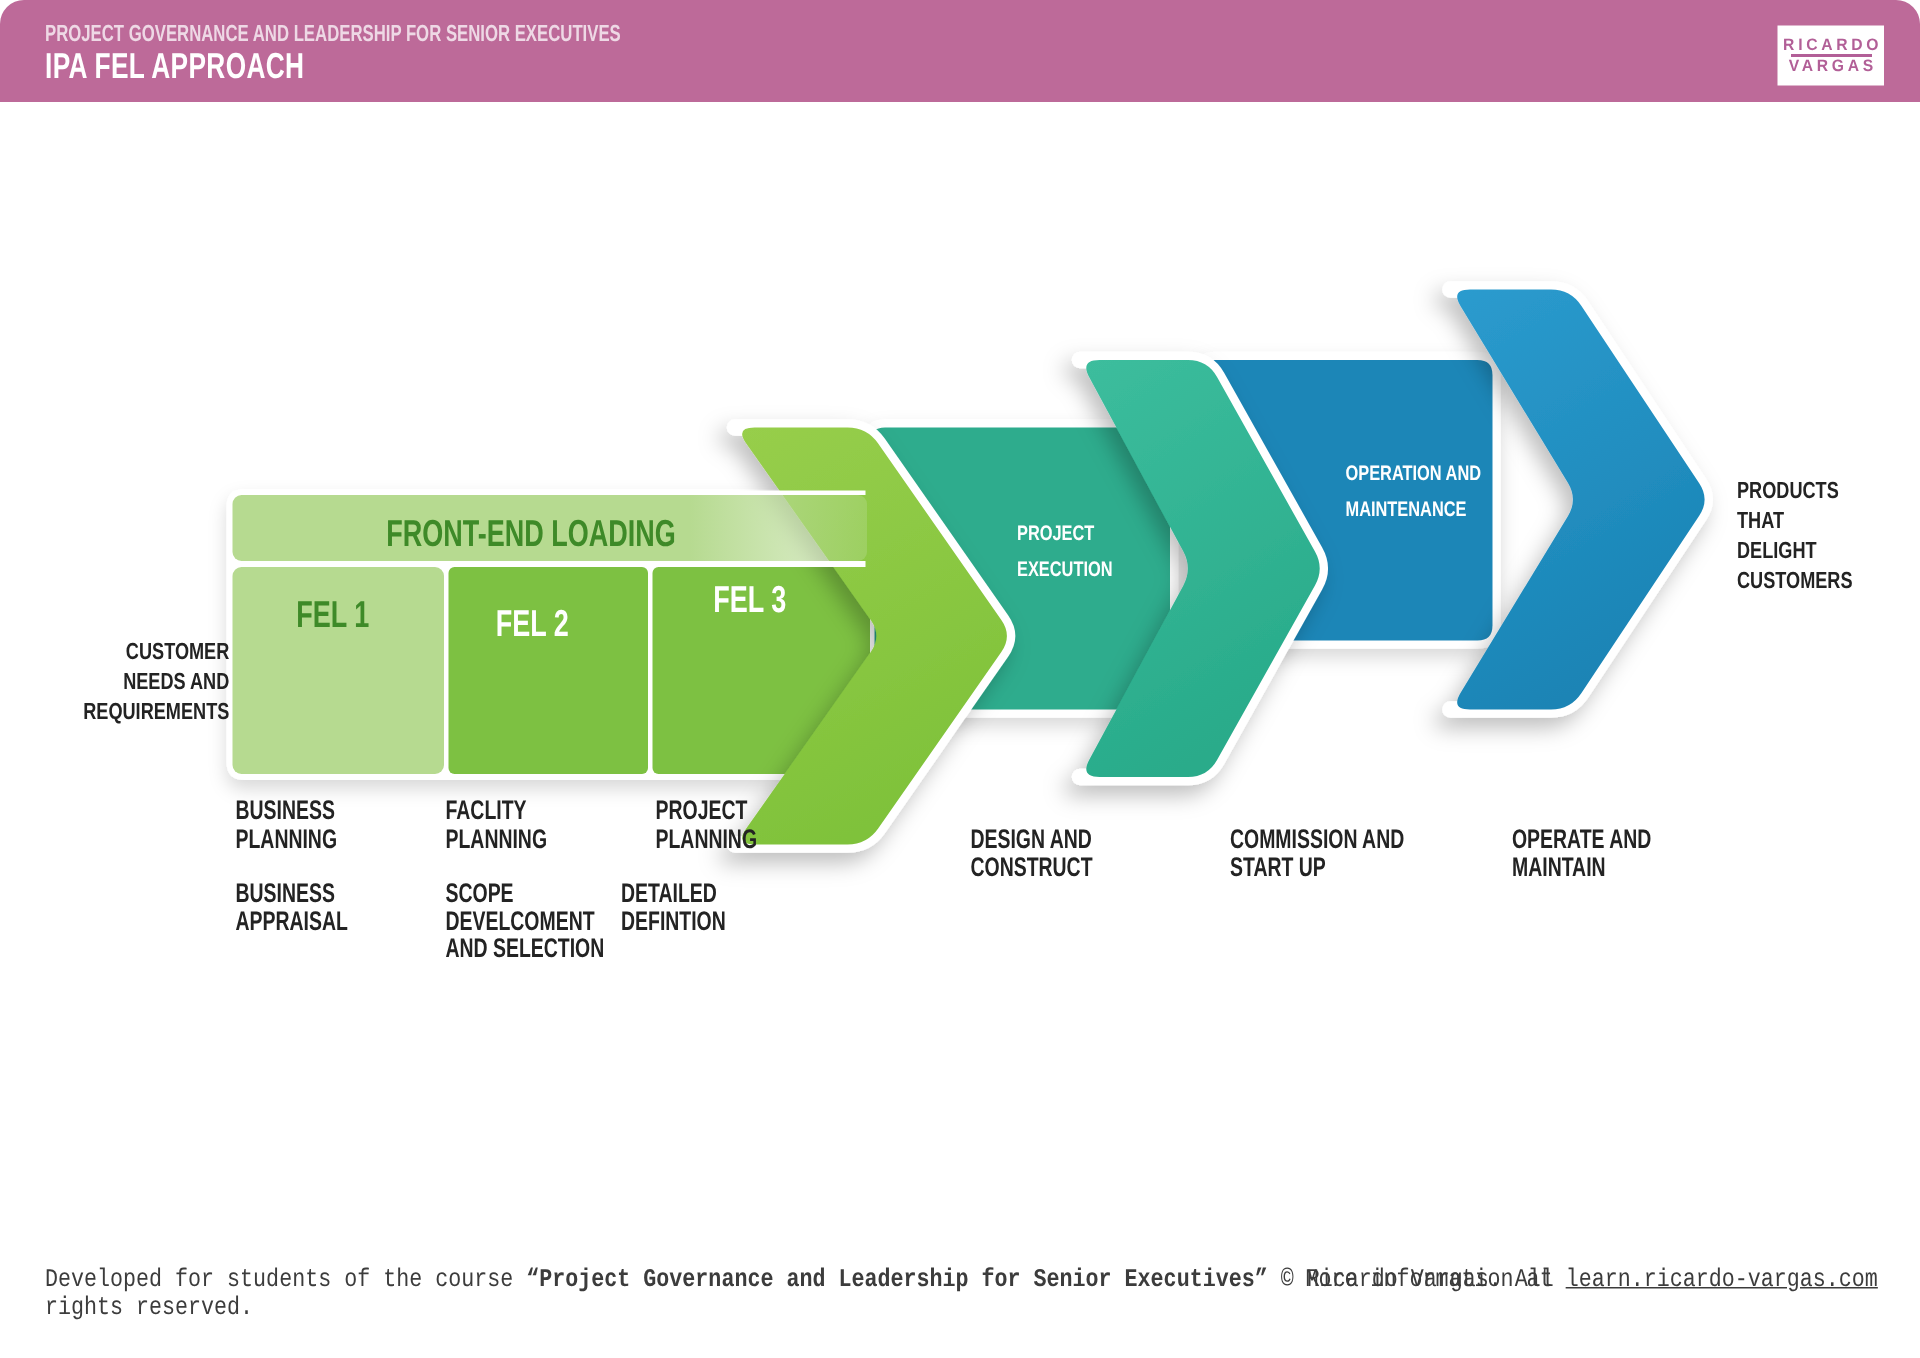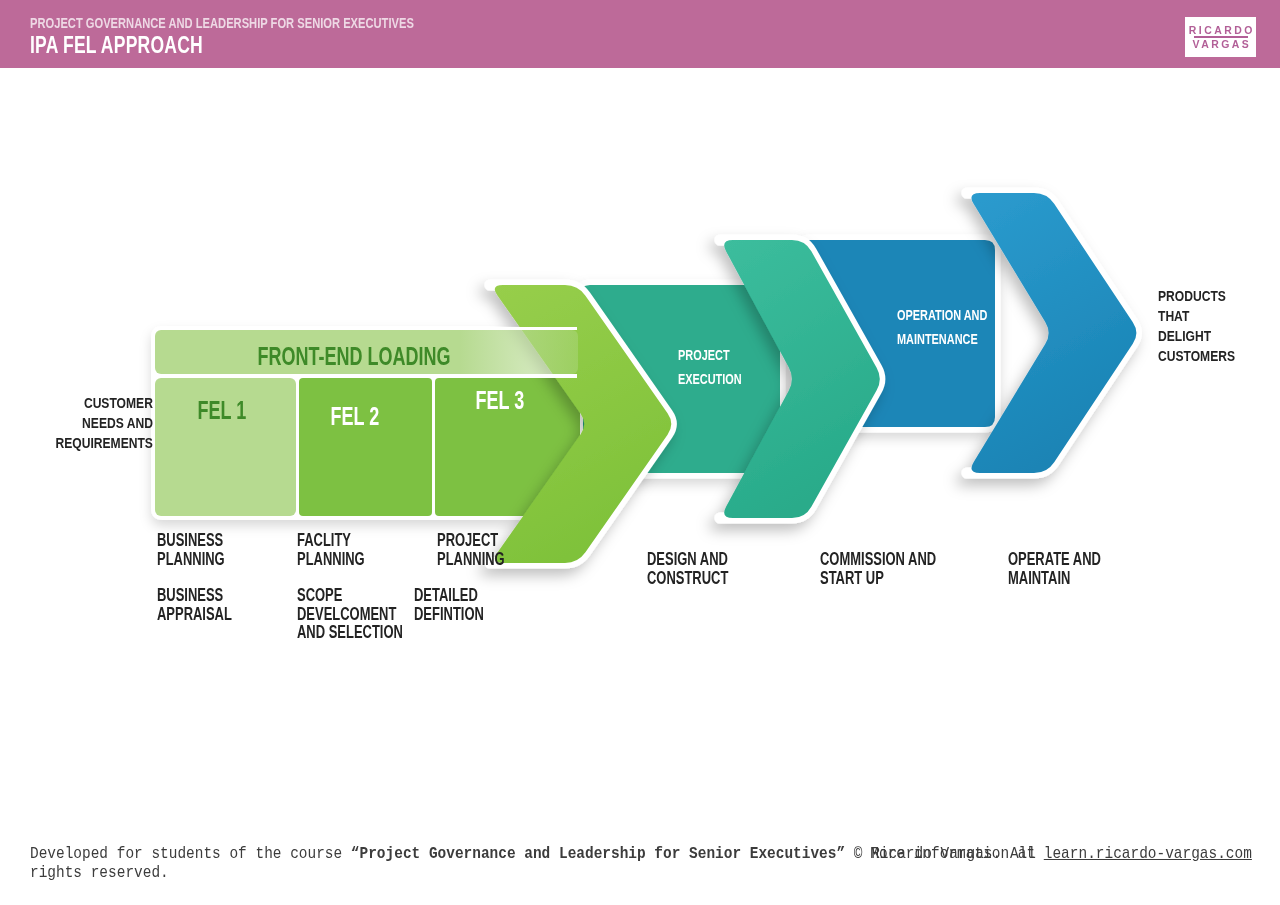--- a/index.html
+++ b/index.html
@@ -1,38 +1,38 @@
 <!DOCTYPE html>
 <html style="--header_bg: #bd6a99; --logo_text: #b25f97; --green_light: #b6da90; --green_mid: #7dc142; --green_head: #8bc63f; --green_dark_text: #3e8a28; --teal_body: #2dac8d; --teal_head: #32b795; --blue_body: #1e86b7; --blue_head: #2193c6; --text_dark: #232323;"><head>
 <meta charset="utf-8">
 <style>
   html,body{margin:0;padding:0;background:#fff;}
   .page{position:relative;width:1280px;height:905px;overflow:hidden;background:#fff;
-        font-family:"Liberation Sans","DejaVu Sans",sans-serif;}
+        font-family:"Liberation Sans","DejaVu Sans",sans-serif;border-radius:16px;}
   
   .hdr{position:absolute;left:0;top:0;width:1280px;height:68px;background:var(--header_bg,#bd6a99);}
   .h-course{position:absolute;left:30px;top:14px;font-size:15.5px;font-weight:bold;
             color:rgba(255,255,255,.74);--sx:.72;}
   .h-title{position:absolute;left:30px;top:31px;font-size:24px;font-weight:bold;color:#fff;
            letter-spacing:.3px;--sx:.73;}
   .logo{position:absolute;left:1185px;top:17px;width:71px;height:40px;background:#fff;
         display:flex;flex-direction:column;align-items:center;justify-content:center;gap:0;}
   .logo span{font-size:11px;font-weight:bold;letter-spacing:2.6px;margin-right:-2.6px;
              color:var(--logo_text,#b25f97);transform:scaleX(.95);}
   .logo .rule{width:54px;height:2px;background:var(--logo_text,#b25f97);}
   
   #flow-svg{position:absolute;left:0;top:0;}
   
   .ov{position:absolute;font-weight:bold;}
   .cx{display:inline-block;white-space:pre-line;transform:scaleX(var(--sx,.72));}
   .o-l{transform-origin:0 0}.o-c{transform-origin:50% 0}.o-r{transform-origin:100% 0}
   .t-c{text-align:center}.t-r{text-align:right}
   .xl{font-size:25px;--sx:.72;}
   .lg{font-size:14px;line-height:24px;--sx:.78;color:#fff;}
-  .md{font-size:15.5px;line-height:20px;--sx:.78;color:var(--text_dark,#232323);}
+  .md{font-size:15.5px;line-height:20px;--sx:.78;color:var(--text_dark,#232323);margin-top:32px;}
   .sm{font-size:18px;line-height:18.5px;--sx:.72;color:var(--text_dark,#232323);}
   .dkg{color:var(--green_dark_text,#3e8a28);}
   .wht{color:#fff;}
   
   .ft{position:absolute;top:844px;font-size:17px;color:#3c3c3c;font-family:Liberation Mono, monospace;--sx:.85;}
   .ft a{color:#3c3c3c;text-decoration:underline;}
 </style>
 </head>
 <body>
 

